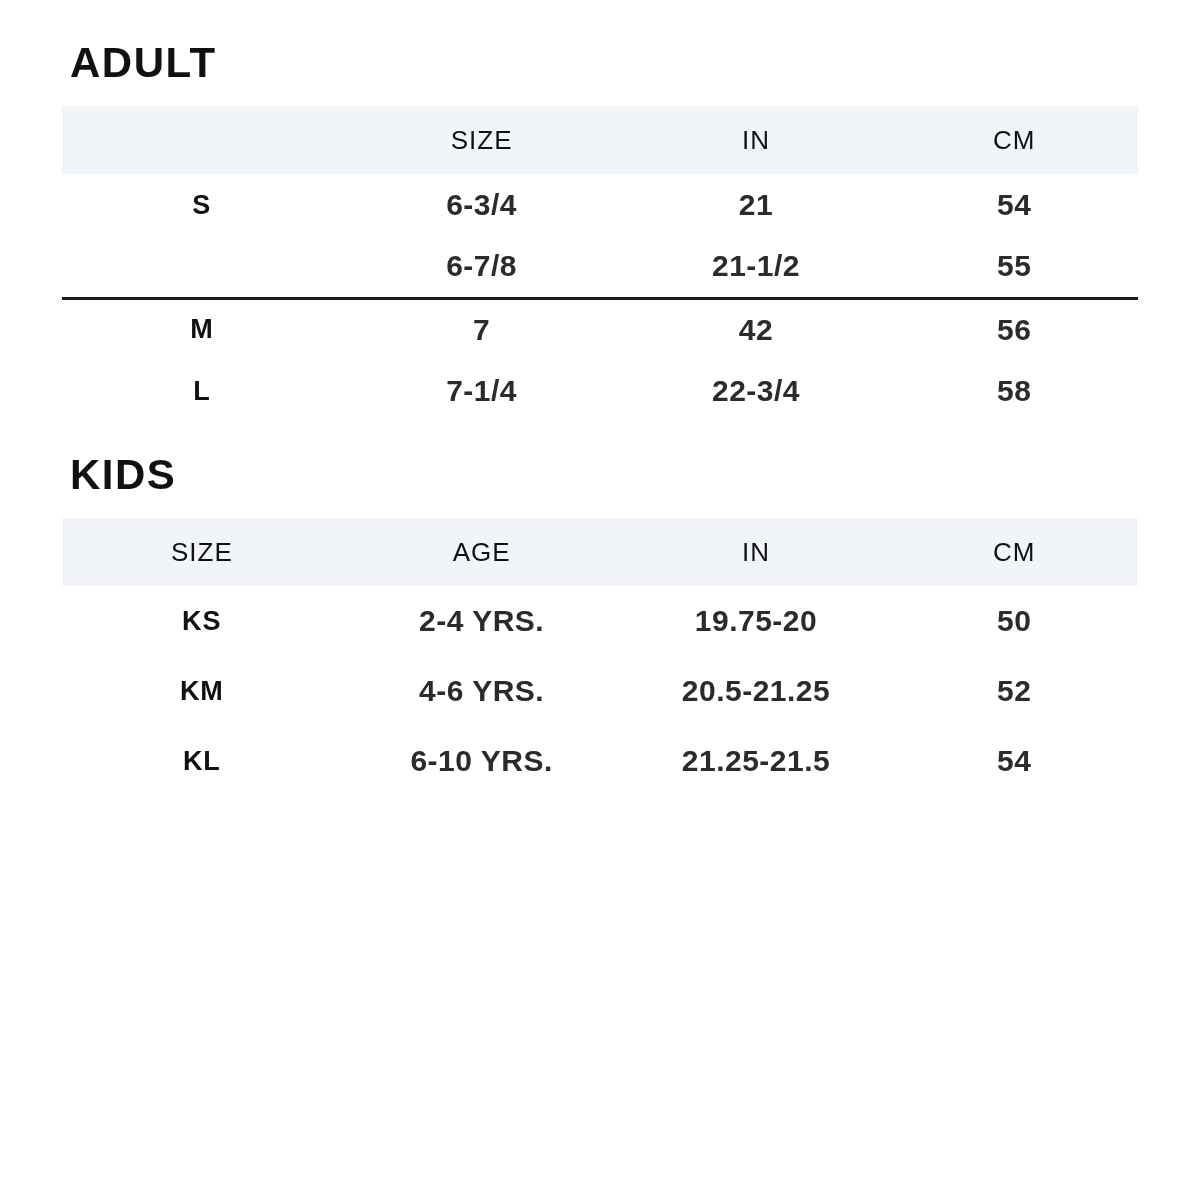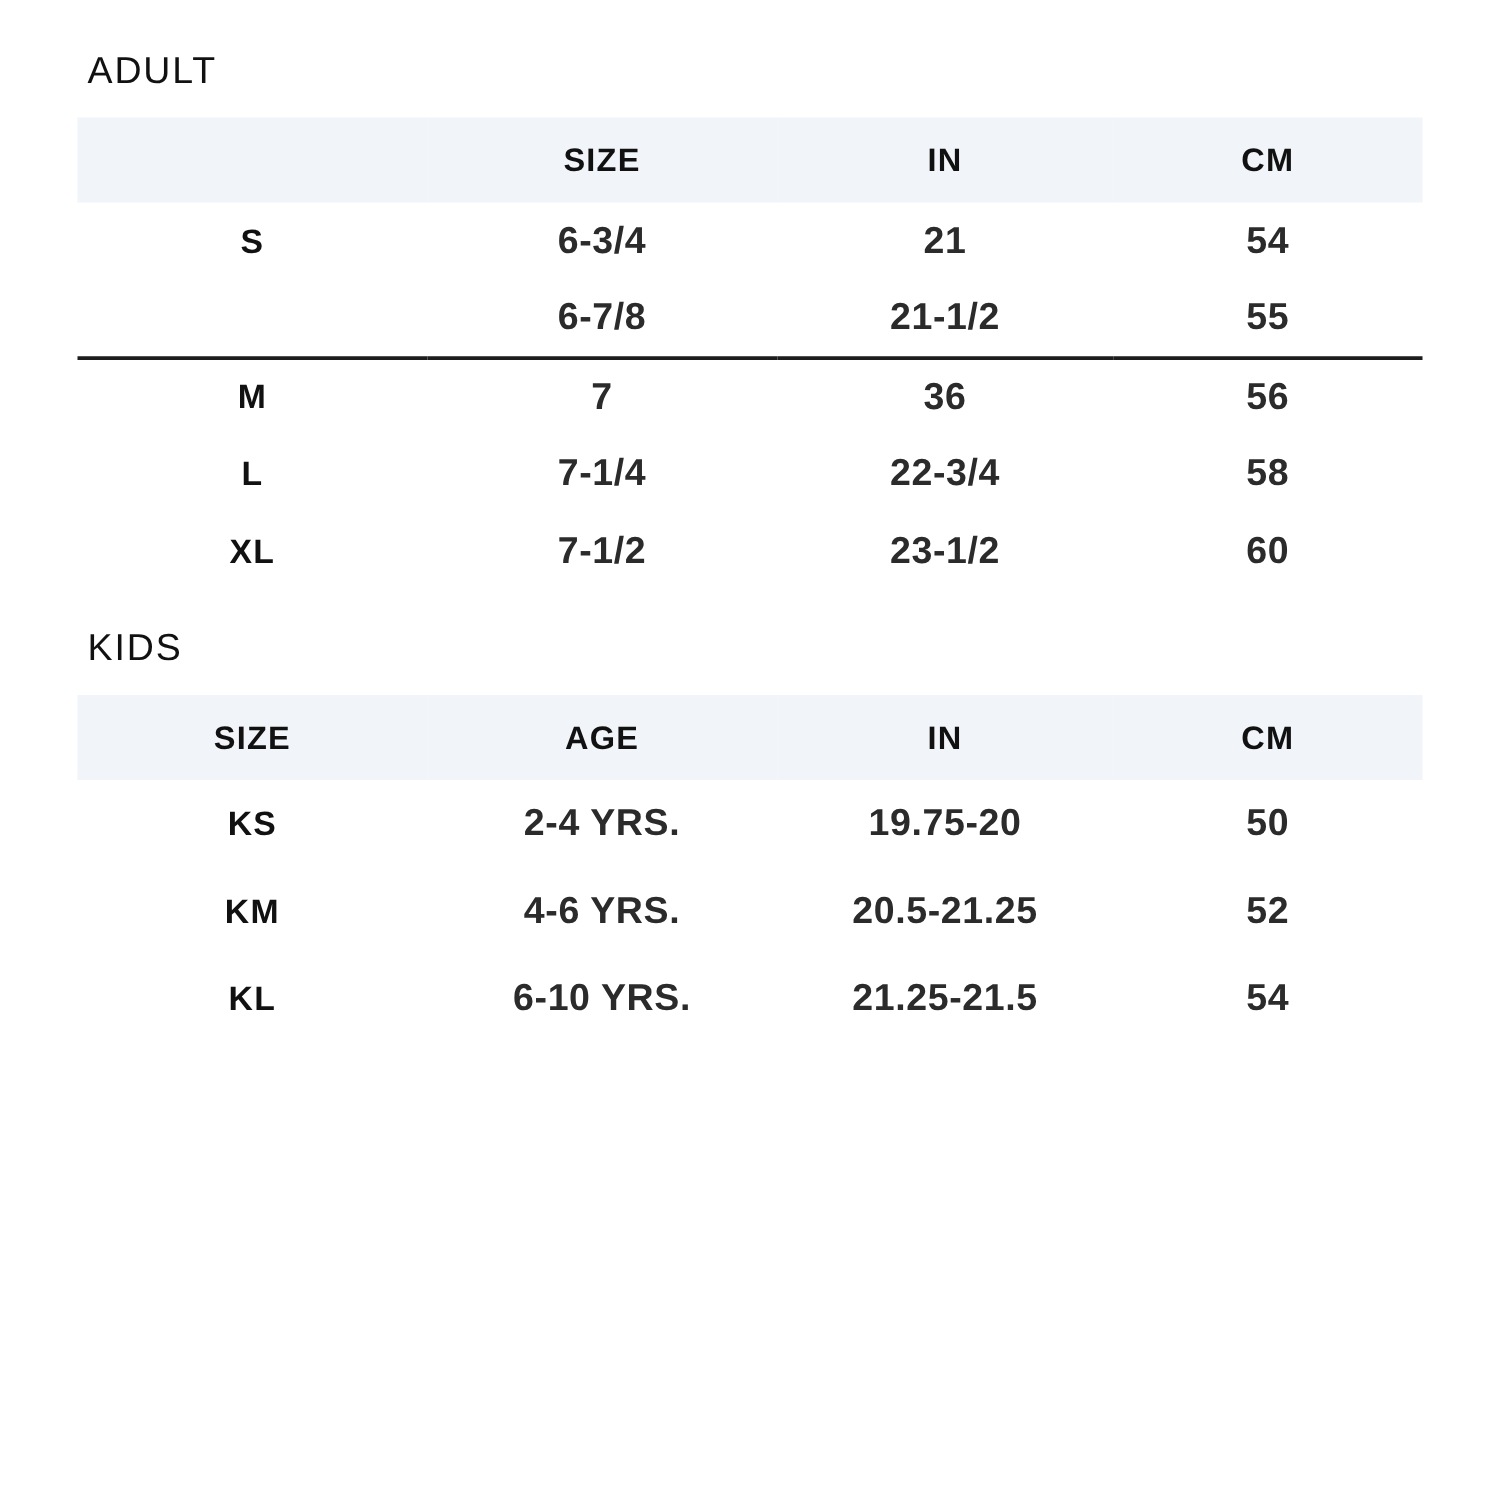--- a/index.html
+++ b/index.html
@@ -18,22 +18,22 @@
     background: var(--background);
     font-family: "Liberation Sans", sans-serif;
   }
   .page {
     width: 1200px;
     height: 1200px;
     padding: 42px 62px 0 62px;
     overflow: hidden;
   }
   .section-title {
-    font-size: 30px;
-    font-weight: 400;
+    font-size: 42px;
+    font-weight: 700;
     letter-spacing: 1.5px;
     color: var(--title-color);
     line-height: 1;
     margin: 0 0 22px 8px;
   }
   .kids-title { margin-top: 32px; }
   .size-table {
     width: 100%;
     border-collapse: collapse;
     table-layout: fixed;
@@ -44,21 +44,21 @@
     padding: 0;
   }
   .size-table th:nth-child(1), .size-table td:nth-child(1) { width: 26%; }
   .size-table th:nth-child(2), .size-table td:nth-child(2) { width: 26%; }
   .size-table th:nth-child(3), .size-table td:nth-child(3) { width: 25%; }
   .size-table th:nth-child(4), .size-table td:nth-child(4) { width: 23%; }
   .size-table thead th {
     background: var(--header-band-color);
     height: 68px;
     font-size: 26px;
-    font-weight: 700;
+    font-weight: 400;
     letter-spacing: 1px;
     color: var(--title-color);
   }
   .size-table tbody td {
     height: 62px;
     font-size: 30px;
     font-weight: 700;
     letter-spacing: 0.5px;
     color: var(--data-color);
   }
@@ -98,34 +98,28 @@
         </tr>
         <tr class="group-end">
           <td class="row-label"></td>
           <td>6-7/8</td>
           <td>21-1/2</td>
           <td>55</td>
         </tr>
         <tr>
           <td class="row-label">M</td>
           <td>7</td>
-          <td>36</td>
+          <td>42</td>
           <td>56</td>
         </tr>
         <tr>
           <td class="row-label">L</td>
           <td>7-1/4</td>
           <td>22-3/4</td>
           <td>58</td>
-        </tr>
-        <tr>
-          <td class="row-label">XL</td>
-          <td>7-1/2</td>
-          <td>23-1/2</td>
-          <td>60</td>
         </tr>
       </tbody>
   </table>
 
   <h1 class="section-title kids-title">KIDS</h1>
 
   <table class="size-table kids">
     <thead>
       <tr id="kids-head-row">
           <th>SIZE</th>

